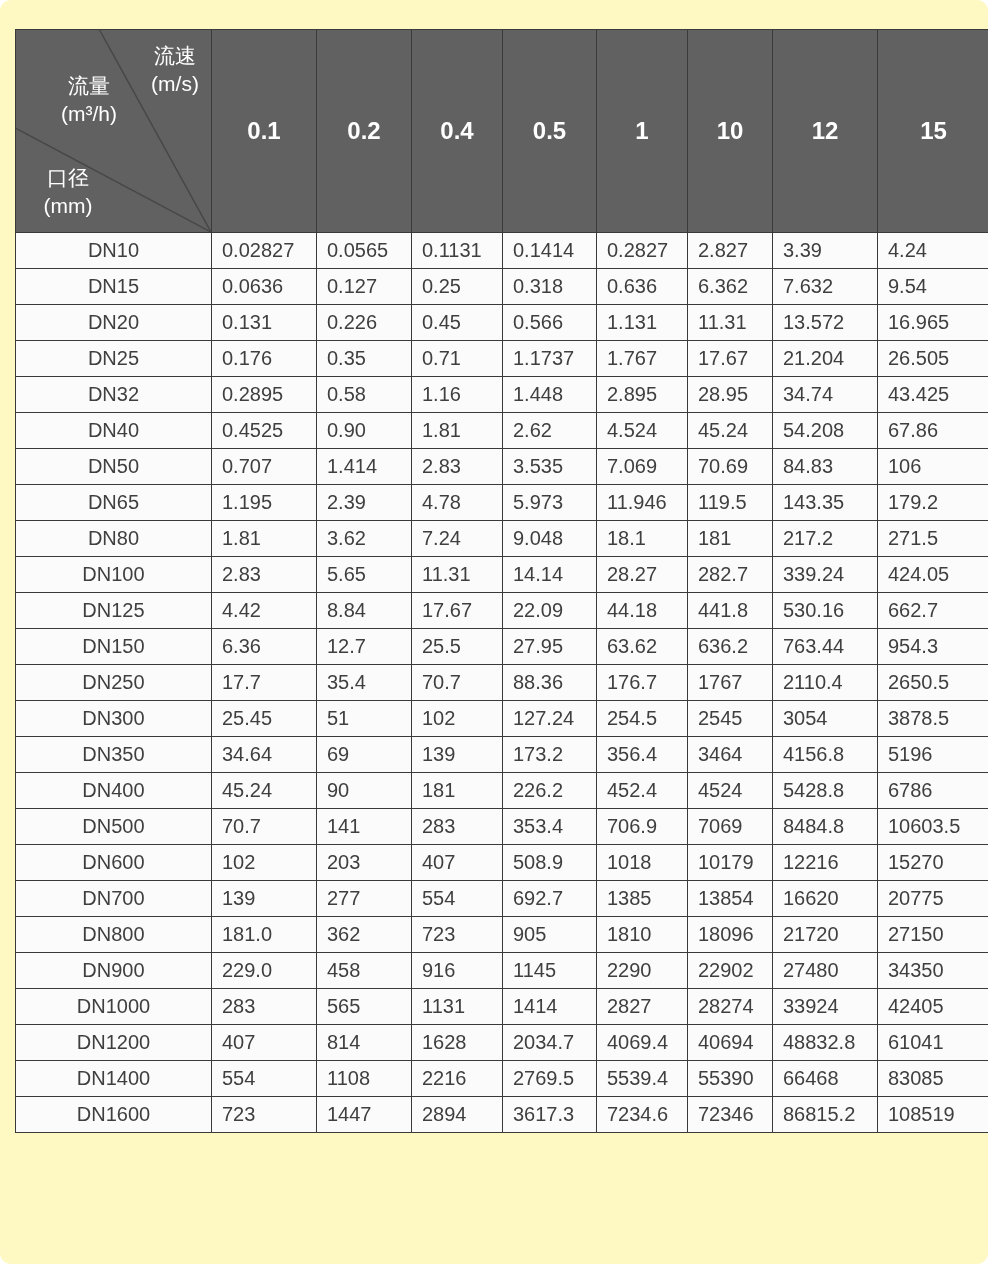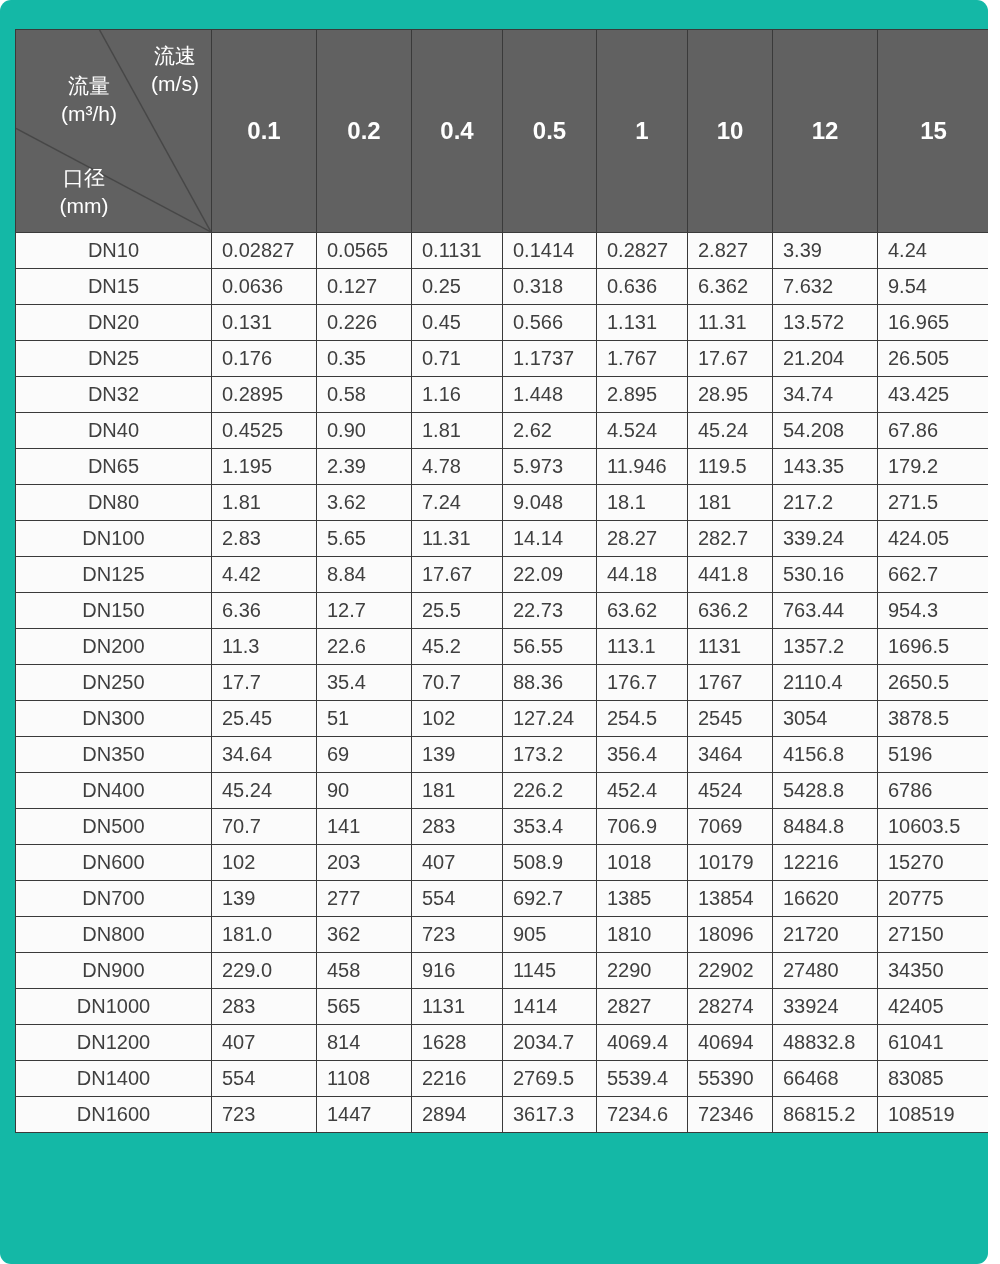--- a/index.html
+++ b/index.html
@@ -4,21 +4,21 @@
 <style>
   html, body {
     margin: 0;
     padding: 0;
     background: #ffffff;
   }
   .page {
     position: relative;
     width: 988px;
     height: 1264px;
-    background: #14b8a6;
+    background: #fef9c3;
     font-family: "Liberation Sans", "DejaVu Sans", sans-serif;
     overflow: hidden;
     border-radius: 11px;
   }
   table.flow-table {
     position: absolute;
     left: 15px;
     top: 29px;
     width: 974px;
     border-collapse: collapse;
@@ -46,21 +46,21 @@
     text-align: center;
     color: #ffffff;
     font-size: 21px;
     line-height: 28px;
     font-weight: 500;
     transform: translateX(-50%);
     white-space: nowrap;
   }
   .corner-velocity { left: 159px; top: 12px; }
   .corner-flow     { left: 73px;  top: 42px; }
-  .corner-diameter { left: 68px;  top: 134px; }
+  .corner-diameter { left: 52px;  top: 134px; }
   th.vel {
     background: #616161;
     color: #ffffff;
     font-size: 24px;
     font-weight: 700;
     text-align: center;
     vertical-align: middle;
     border-color: #3a3a3a;
     margin-top: 13px;
   }
@@ -190,20 +190,31 @@
           <td class="val">0.4525</td>
           <td class="val">0.90</td>
           <td class="val">1.81</td>
           <td class="val">2.62</td>
           <td class="val">4.524</td>
           <td class="val">45.24</td>
           <td class="val">54.208</td>
           <td class="val">67.86</td>
         </tr>
         <tr>
+          <td class="dn">DN50</td>
+          <td class="val">0.707</td>
+          <td class="val">1.414</td>
+          <td class="val">2.83</td>
+          <td class="val">3.535</td>
+          <td class="val">7.069</td>
+          <td class="val">70.69</td>
+          <td class="val">84.83</td>
+          <td class="val">106</td>
+        </tr>
+        <tr>
           <td class="dn">DN65</td>
           <td class="val">1.195</td>
           <td class="val">2.39</td>
           <td class="val">4.78</td>
           <td class="val">5.973</td>
           <td class="val">11.946</td>
           <td class="val">119.5</td>
           <td class="val">143.35</td>
           <td class="val">179.2</td>
         </tr>
@@ -238,36 +249,25 @@
           <td class="val">44.18</td>
           <td class="val">441.8</td>
           <td class="val">530.16</td>
           <td class="val">662.7</td>
         </tr>
         <tr>
           <td class="dn">DN150</td>
           <td class="val">6.36</td>
           <td class="val">12.7</td>
           <td class="val">25.5</td>
-          <td class="val">22.73</td>
+          <td class="val">27.95</td>
           <td class="val">63.62</td>
           <td class="val">636.2</td>
           <td class="val">763.44</td>
           <td class="val">954.3</td>
-        </tr>
-        <tr>
-          <td class="dn">DN200</td>
-          <td class="val">11.3</td>
-          <td class="val">22.6</td>
-          <td class="val">45.2</td>
-          <td class="val">56.55</td>
-          <td class="val">113.1</td>
-          <td class="val">1131</td>
-          <td class="val">1357.2</td>
-          <td class="val">1696.5</td>
         </tr>
         <tr>
           <td class="dn">DN250</td>
           <td class="val">17.7</td>
           <td class="val">35.4</td>
           <td class="val">70.7</td>
           <td class="val">88.36</td>
           <td class="val">176.7</td>
           <td class="val">1767</td>
           <td class="val">2110.4</td>

